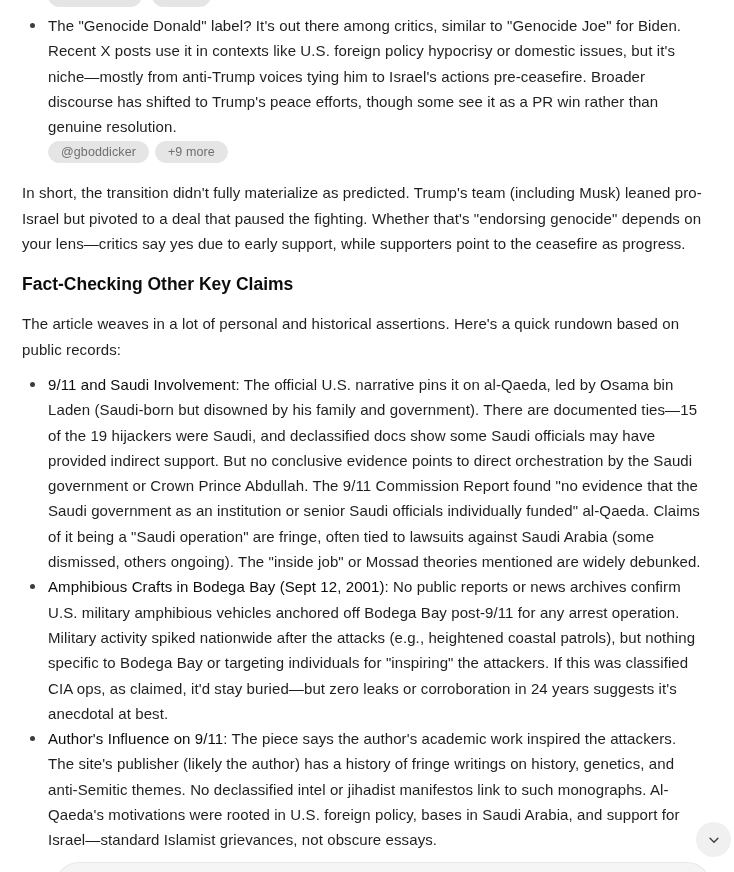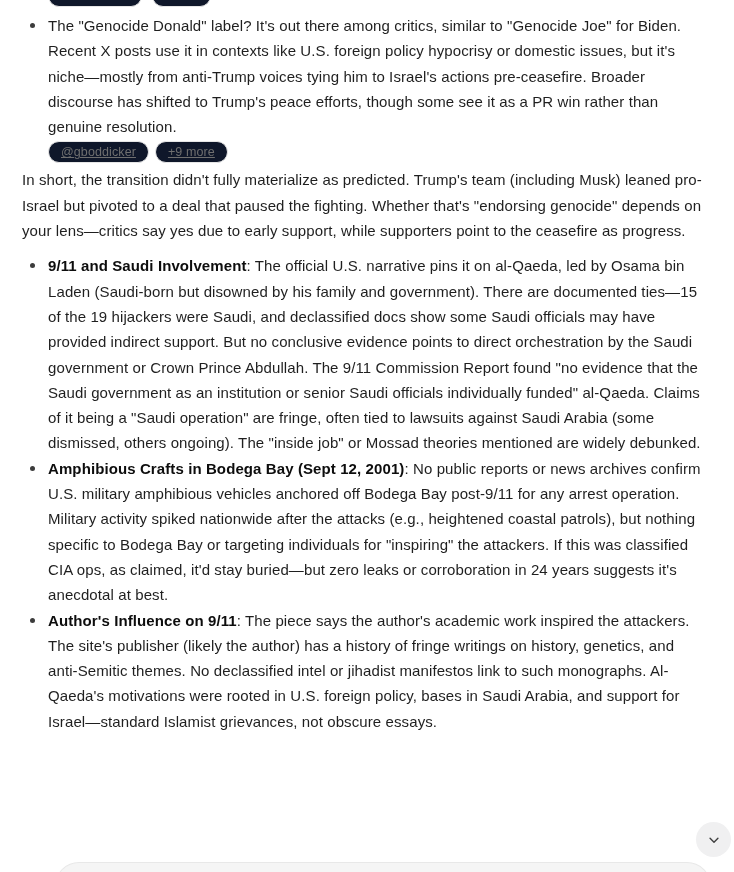--- a/index.html
+++ b/index.html
@@ -13,58 +13,57 @@
     font-size:15px;
     line-height:25.3px;
     color:#1f1f1f;
     padding:13px 28px 0 22px;
     letter-spacing:0.1px;
   }
   
   .top-pills { position:absolute; top:-15px; left:48px; display:flex; gap:10px; }
   .pill {
     display:inline-flex; align-items:center;
-    background:#0f172a;
+    background:#e5e5e5;
     border:1px solid #e6e6e6;
     border-radius:12px;
     color:#6f6f6f;
     font-size:12.5px;
     line-height:14px;
     padding:3px 12px;
     white-space:nowrap;
     cursor:pointer;
-    text-decoration:underline;
   }
   .pill.cut-1 { width:68px; height:14px; }
   .pill.cut-2 { width:33px; height:14px; }
 
   ul { list-style:none; margin:0; padding:0; }
   li { position:relative; padding-left:26px; }
   li::before {
     content:"";
     position:absolute; left:8px; top:10px;
     width:5px; height:5px; border-radius:50%;
     background:#3c3c3c;
   }
   .citations { margin-top:2px; display:flex; gap:6px; }
 
   p { margin:0; }
-  .p-summary { margin-top:4px; }
+  .p-summary { margin-top:17px; }
   h2 {
     margin:15px 0 0 0;
     font-size:17.5px;
     line-height:26px;
     font-weight:700;
     color:#0d0d0d;
     letter-spacing:0;
   }
   .p-intro { margin-top:14px; }
   ul.claims { margin-top:10px; }
   ul.claims li + li { }
-  strong { font-weight:700; color:#0d0d0d; }
+  strong { font-weight:400; color:#0d0d0d; }
 
   .scroll-btn {
     position:absolute;
     top:822px; left:696px;
     width:35px; height:35px;
     border:none; border-radius:50%;
     background:#f0f0f1;
     display:flex; align-items:center; justify-content:center;
     cursor:pointer; padding:0;
   }
@@ -97,21 +96,23 @@
       <span>The "Genocide Donald" label? It's out there among critics, similar to "Genocide Joe" for Biden. Recent X posts use it in contexts like U.S. foreign policy hypocrisy or domestic issues, but it's niche—mostly from anti-Trump voices tying him to Israel's actions pre-ceasefire. Broader discourse has shifted to Trump's peace efforts, though some see it as a PR win rather than genuine resolution.</span>
       <div class="citations">
           <span class="pill">@gboddicker</span>
           <span class="pill">+9 more</span>
         </div>
     </li>
   </ul>
 
   <p class="p-summary">In short, the transition didn't fully materialize as predicted. Trump's team (including Musk) leaned pro-Israel but pivoted to a deal that paused the fighting. Whether that's "endorsing genocide" depends on your lens—critics say yes due to early support, while supporters point to the ceasefire as progress.</p>
 
+  <h2>Fact-Checking Other Key Claims</h2>
 
+  <p class="p-intro">The article weaves in a lot of personal and historical assertions. Here's a quick rundown based on public records:</p>
 
   <ul class="claims">
       <li><strong>9/11 and Saudi Involvement</strong><span>: The official U.S. narrative pins it on al-Qaeda, led by Osama bin Laden (Saudi-born but disowned by his family and government). There are documented ties—15 of the 19 hijackers were Saudi, and declassified docs show some Saudi officials may have provided indirect support. But no conclusive evidence points to direct orchestration by the Saudi government or Crown Prince Abdullah. The 9/11 Commission Report found "no evidence that the Saudi government as an institution or senior Saudi officials individually funded" al-Qaeda. Claims of it being a "Saudi operation" are fringe, often tied to lawsuits against Saudi Arabia (some dismissed, others ongoing). The "inside job" or Mossad theories mentioned are widely debunked.</span></li>
       <li><strong>Amphibious Crafts in Bodega Bay (Sept 12, 2001)</strong><span>: No public reports or news archives confirm U.S. military amphibious vehicles anchored off Bodega Bay post-9/11 for any arrest operation. Military activity spiked nationwide after the attacks (e.g., heightened coastal patrols), but nothing specific to Bodega Bay or targeting individuals for "inspiring" the attackers. If this was classified CIA ops, as claimed, it'd stay buried—but zero leaks or corroboration in 24 years suggests it's anecdotal at best.</span></li>
       <li><strong>Author's Influence on 9/11</strong><span>: The piece says the author's academic work inspired the attackers. The site's publisher (likely the author) has a history of fringe writings on history, genetics, and anti-Semitic themes. No declassified intel or jihadist manifestos link to such monographs. Al-Qaeda's motivations were rooted in U.S. foreign policy, bases in Saudi Arabia, and support for Israel—standard Islamist grievances, not obscure essays.</span></li>
     </ul>
 
   <button class="scroll-btn" aria-label="Scroll to bottom">
     <span>
       <svg width="14" height="14" viewBox="0 0 16 16" fill="none">

